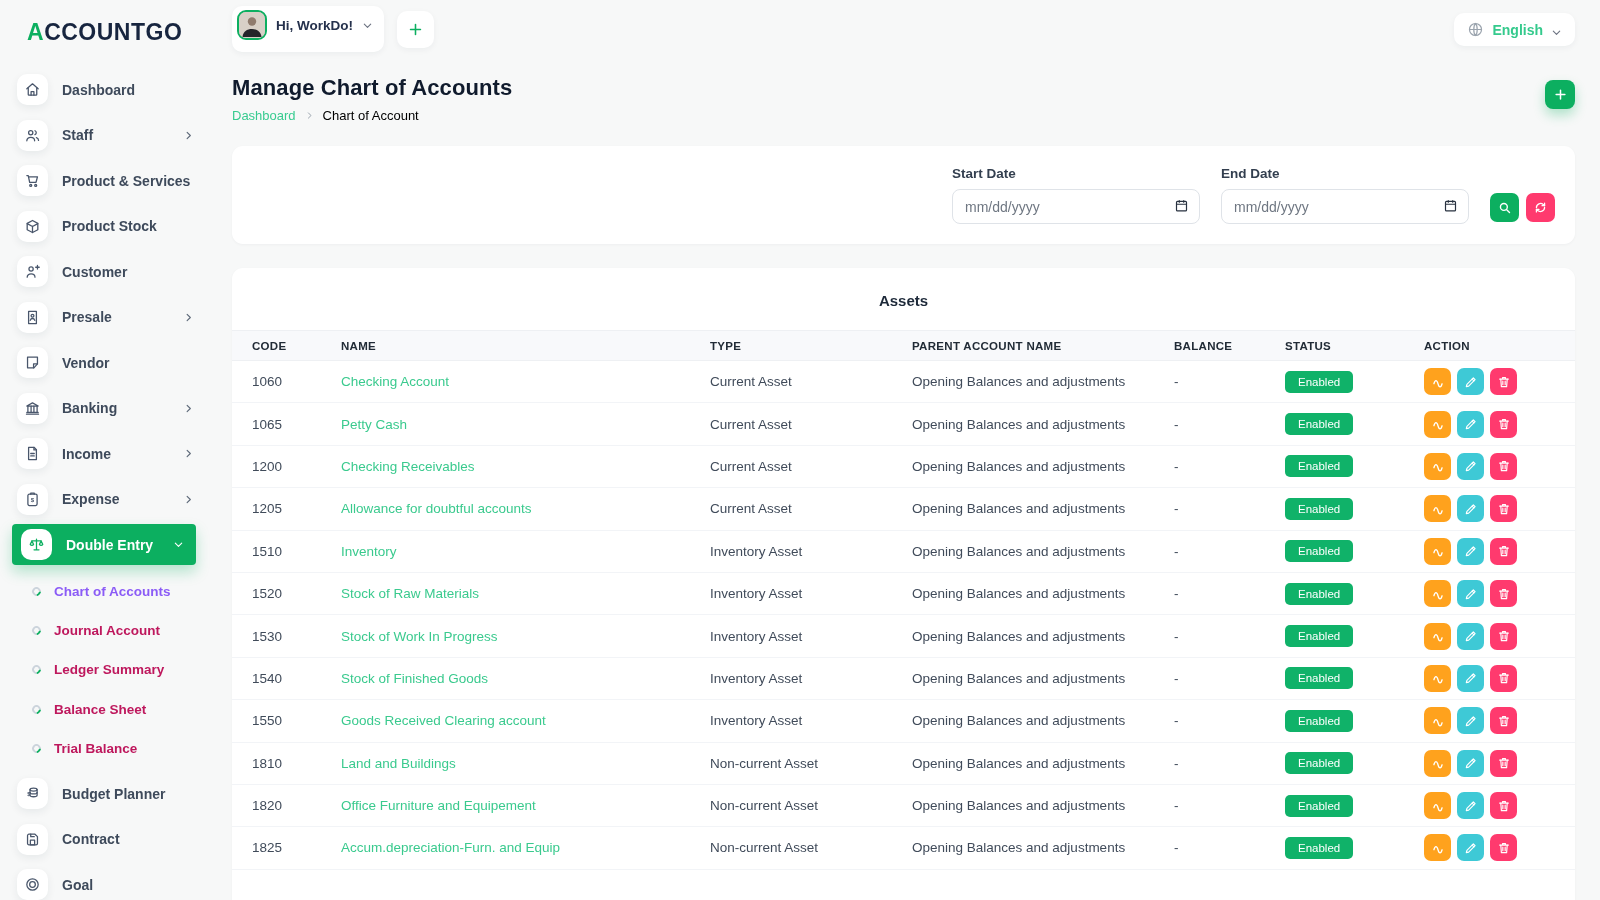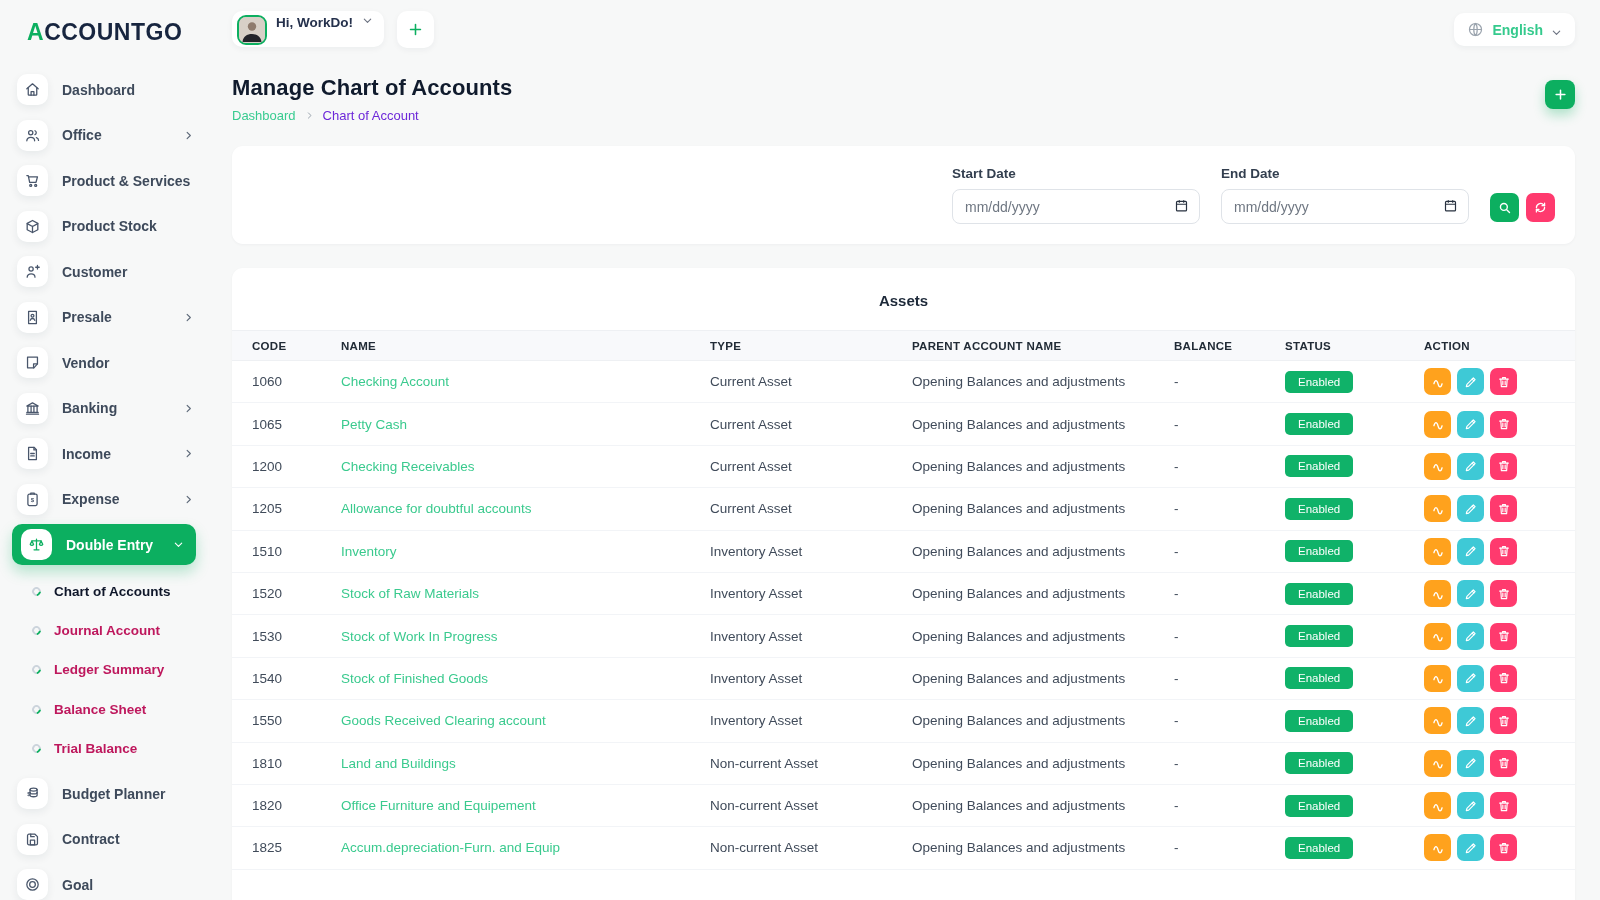--- a/index.html
+++ b/index.html
@@ -10,47 +10,47 @@
   
   .sidebar { position:absolute; left:0; top:0; width:212px; height:100%; background:#f7f8f8; z-index:3; }
   .logo { padding:19px 0 0 27px; font-size:23px; font-weight:800; letter-spacing:.5px; color:#17253f; }
   .logo .logo-first { color:#0caf60; }
   .nav { margin-top:21px; }
   .nav-item { display:flex; align-items:center; height:45.5px; padding:0 18px 0 17px; cursor:pointer; }
   .icon-tile { width:31px; height:31px; border-radius:10px; background:#fff; box-shadow:0 3px 8px rgba(18,38,63,.07); display:flex; align-items:center; justify-content:center; color:#49566b; flex:none; }
   .icon-tile svg { width:17px; height:17px; }
   .nav-label { margin-left:14px; font-size:14px; font-weight:600; color:#3e4a5b; white-space:nowrap; }
   .chev { margin-left:auto; color:#5c6878; display:flex; }
-  .nav-item.active { background:#0caf60; border-radius:10px; margin:2px 16px 2px 12px; padding:0 12px 0 9px; height:41px; box-shadow:0 7px 14px rgba(12,175,96,.28); }
+  .nav-item.active { background:#0caf60; border-radius:4px; margin:2px 16px 2px 12px; padding:0 12px 0 9px; height:41px; box-shadow:0 7px 14px rgba(12,175,96,.28); }
   .nav-item.active .icon-tile { color:#0caf60; box-shadow:none; }
   .nav-item.active .nav-label, .nav-item.active .chev { color:#fff; }
   .subnav { padding:5px 0 3px; }
   .sub-item { display:flex; align-items:center; height:39.2px; padding-left:32px; cursor:pointer; }
   .bullet { width:9px; height:9px; border-radius:50%; border:2px solid #ccd4dc; border-bottom-color:#0caf60; transform:rotate(-45deg); flex:none; }
   .sub-label { margin-left:13px; font-size:13.5px; font-weight:600; color:#be185d; }
-  .sub-item.active .sub-label { color:#0f172a; font-weight:700; }
+  .sub-item.active .sub-label { color:#8b5cf6; font-weight:700; }
 
   
   .main { position:absolute; left:212px; top:0; right:0; padding:0 25px 0 20px; }
   .topbar { display:flex; align-items:center; height:58px; }
-  .user-pill { display:flex; gap:9px; background:#fff; border-radius:10px; padding:4px 11px 2px 5px; box-shadow:0 2px 6px rgba(18,38,63,.05); cursor:pointer; }
+  .user-pill { display:flex; align-items:center; gap:9px; background:#fff; border-radius:10px; padding:4px 11px 12px 5px; box-shadow:0 2px 6px rgba(18,38,63,.05); cursor:pointer; }
   .avatar { width:30px; height:30px; border-radius:9px; border:2px solid #0caf60; background:#cfc5bb; overflow:hidden; flex:none; }
   .user-name { font-size:13.5px; font-weight:700; color:#25314c; }
   .pill-chev { color:#6b7280; display:flex; }
   .add-btn-top { width:37px; height:37px; background:#fff; border:none; border-radius:10px; margin-left:13px; color:#0caf60; display:flex; align-items:center; justify-content:center; box-shadow:0 2px 6px rgba(18,38,63,.05); cursor:pointer; }
   .lang-pill { margin-left:auto; display:flex; align-items:flex-end; gap:8px; background:#fff; border-radius:10px; padding:8px 13px; box-shadow:0 2px 6px rgba(18,38,63,.05); cursor:pointer; }
   .lang-globe { color:#9aa3ad; display:flex; }
   .lang-label { font-size:14px; font-weight:600; color:#35ca8d; }
 
   .page-head { display:flex; align-items:flex-start; margin-top:17px; }
   .page-title { font-size:22px; font-weight:700; color:#101b2d; letter-spacing:.1px; }
   .breadcrumb { margin-top:7px; display:flex; align-items:center; gap:9px; font-size:13px; }
   .bc-home { color:#38cb90; cursor:pointer; }
   .bc-sep { color:#98a1ac; display:flex; }
-  .bc-current { color:#6d28d9; }
+  .bc-current { color:#000000; }
   .add-btn-page { margin-left:auto; margin-top:5px; width:30px; height:29px; border:none; border-radius:8px; background:#0caf60; color:#fff; display:flex; align-items:center; justify-content:center; box-shadow:0 6px 12px rgba(12,175,96,.3); cursor:pointer; }
 
   .filter-card { background:#fff; border-radius:11px; margin-top:23px; height:98px; display:flex; align-items:center; justify-content:flex-end; padding:0 20px; gap:21px; box-shadow:0 1px 3px rgba(16,24,40,.04); }
   .field { width:248px; }
   .field-label { font-size:13.5px; font-weight:600; color:#333f4f; margin-bottom:8px; }
   .date-wrap { position:relative; }
   .date-input { width:100%; height:35px; border:1px solid #dfe3e8; border-radius:8px; padding:0 34px 0 12px; font-size:14px; color:#7f1d1d; font-family:"Liberation Sans", sans-serif; outline:none; background:#fff; }
   .date-input::placeholder { color:#6f7782; }
   .cal-icon { position:absolute; right:11px; top:9px; color:#27313f; pointer-events:none; }
   .filter-actions { display:flex; gap:7px; margin-top:25px; }
@@ -93,21 +93,21 @@
 
     <div class="nav-item">
       <span class="icon-tile">
         <svg viewBox="0 0 24 24" fill="none" stroke="currentColor" stroke-width="1.8" stroke-linecap="round" stroke-linejoin="round">
             <circle cx="9.5" cy="8" r="3"></circle>
             <path d="M4 19.5c0-3 2.4-4.8 5.5-4.8s5.5 1.8 5.5 4.8"></path>
             <path d="M15.5 5.3a3 3 0 010 5.5"></path>
             <path d="M17.5 14.9c2 .6 3 2.1 3 4.1"></path>
           </svg>
       </span>
-      <span class="nav-label">Office</span>
+      <span class="nav-label">Staff</span>
       <span class="chev">
           <svg width="11" height="11" viewBox="0 0 24 24" fill="none" stroke="currentColor" stroke-width="2.4" stroke-linecap="round" stroke-linejoin="round">
             <path d="M9 5l7 7-7 7"></path>
           </svg>
         </span>
     </div>
 
     <div class="nav-item">
       <span class="icon-tile">
         <svg viewBox="0 0 24 24" fill="none" stroke="currentColor" stroke-width="1.8" stroke-linecap="round" stroke-linejoin="round">

